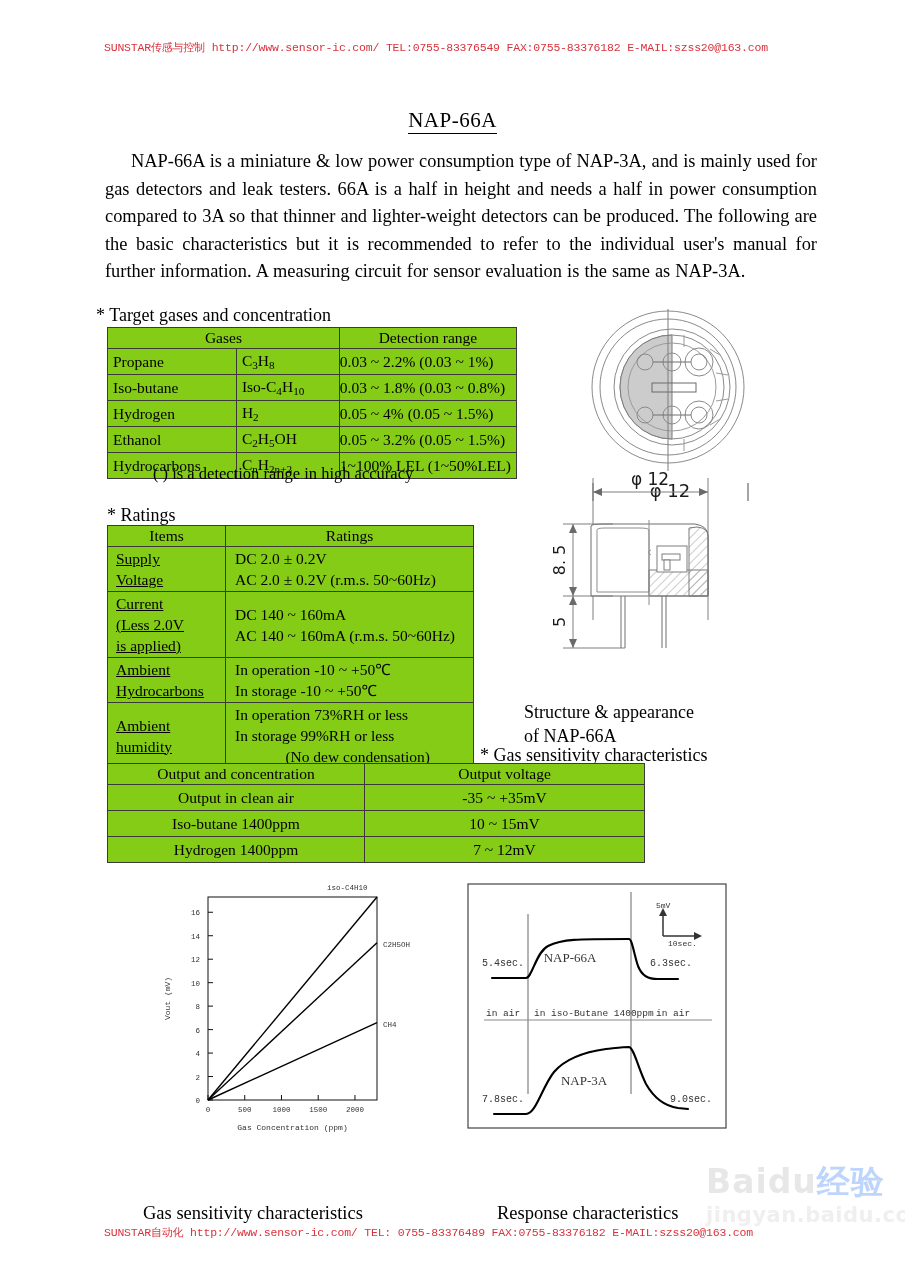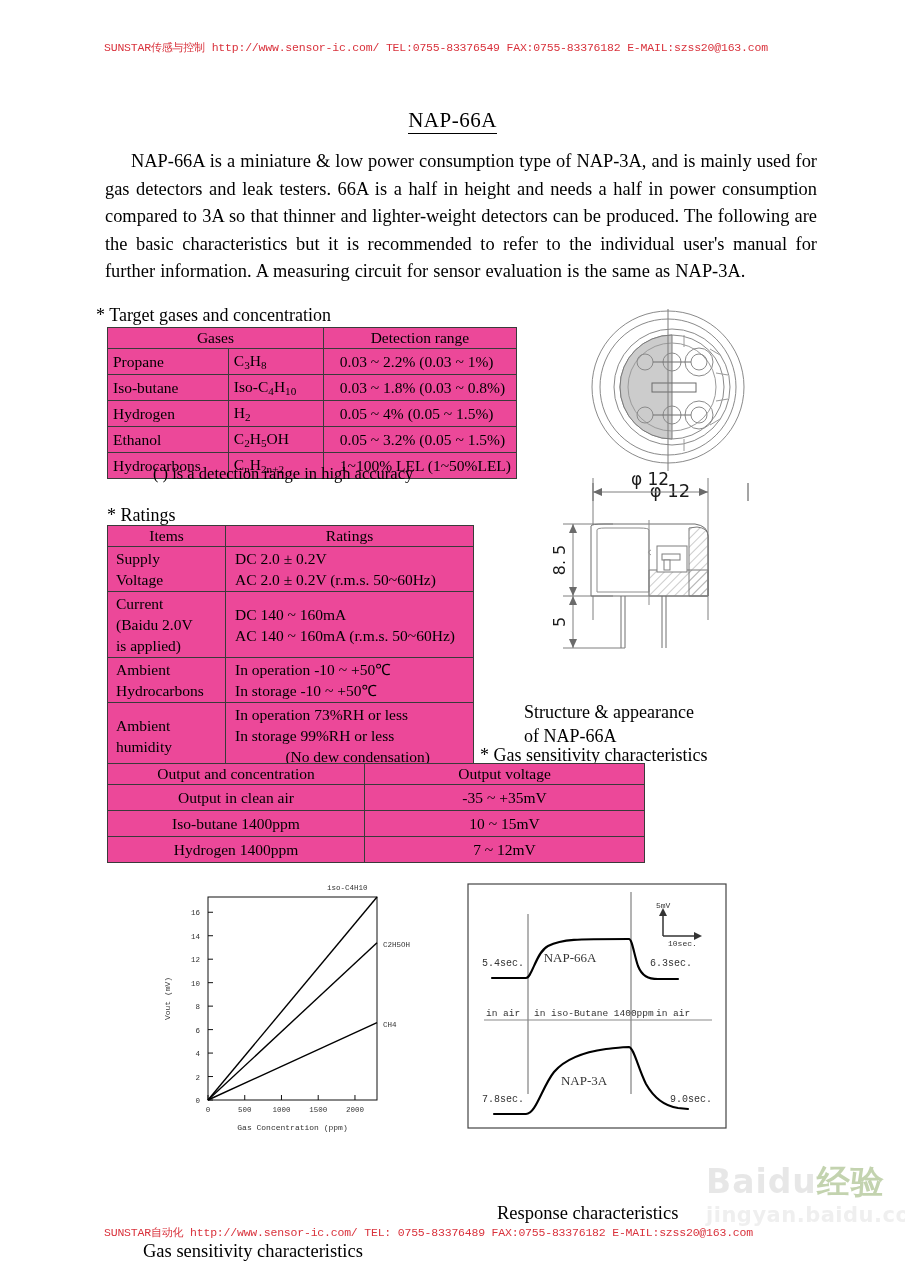--- a/index.html
+++ b/index.html
@@ -66,88 +66,88 @@
   }
   #sec-target { left: 96px; top: 305px; }
   #sec-ratings { left: 107px; top: 505px; }
   #sec-gassens { left: 480px; top: 745px; }
 
   
   table.dt {
     position: absolute;
     border-collapse: collapse;
     font-size: 15.5px;
-    background: #ec4899;
+    background: #84cc16;
   }
   table.dt td, table.dt th {
     border: 1px solid #3a3a3a;
     padding: 1px 5px;
     font-weight: normal;
     vertical-align: middle;
     white-space: nowrap;
   }
   table.dt th { text-align: center; }
   sub { font-size: 72%; vertical-align: -0.25em; }
 
   
   #tbl-gases { left: 107px; top: 327px; width: 410px; }
   #tbl-gases td.name  { width: 118px; height: 23px; }
   #tbl-gases td.form  { width: 92px; }
-  #tbl-gases td.range { padding-left: 16px; }
+  #tbl-gases td.range { padding-left: 0; }
 
   .note-paren {
     position: absolute; left: 112px; top: 464px;
     font-size: 16.5px;
     margin-left: 41px;
   }
 
   
   #tbl-ratings { left: 107px; top: 525px; width: 367px; }
-  #tbl-ratings td.item { width: 104px; padding-left: 8px; }
+  #tbl-ratings td.item { width: 104px; padding-left: 8px; text-decoration: underline; }
   #tbl-ratings td.val  { padding-left: 9px; }
   #tbl-ratings .ln { display: block; line-height: 21px; }
 
   
   #tbl-sens { left: 107px; top: 763px; width: 538px; }
   #tbl-sens td { text-align: center; height: 23px; }
   #tbl-sens td.c1 { width: 246px; margin-top: 17px; }
 
   
   .draw-cap {
     position: absolute;
     font-size: 18px;
     line-height: 24px;
   }
   #cap-struct { left: 524px; top: 700px; }
 
   svg.art { position: absolute; }
 
   
   .chart-cap { position: absolute; font-size: 18.5px; }
-  #cap-left  { left: 143px; top: 1241px; }
+  #cap-left  { left: 143px; top: 1203px; }
   #cap-right { left: 497px; top: 1203px; }
 
   
   .wm {
     position: absolute;
     left: 706px; top: 1163px;
     width: 190px; height: 86px;
     opacity: 0.33;
     pointer-events: none;
   }
   .wm .wm-main {
     font-family: "DejaVu Sans", sans-serif;
     font-size: 33px;
     font-weight: bold;
     color: #b9b9b9;
     letter-spacing: 1px;
     line-height: 38px;
     white-space: nowrap;
   }
-  .wm .wm-main .zh { color: #4d7c0f; }
+  .wm .wm-main .zh { color: #3b82f6; }
   .wm .wm-sub {
     font-family: "DejaVu Sans", sans-serif;
     font-size: 21px;
     font-weight: bold;
     color: #cfcfcf;
     letter-spacing: 0.5px;
     margin-top: 2px;
     white-space: nowrap;
   }
 </style>
@@ -222,21 +222,21 @@
         <span class="ln">Voltage</span>
       </td>
       <td class="val">
         <span class="ln">DC 2.0 ± 0.2V</span>
         <span class="ln">AC 2.0 ± 0.2V (r.m.s. 50~60Hz)</span>
       </td>
     </tr>
     <tr>
       <td class="item">
         <span class="ln">Current</span>
-        <span class="ln">(Baidu   2.0V</span>
+        <span class="ln">(Less   2.0V</span>
         <span class="ln">is applied)</span>
       </td>
       <td class="val">
         <span class="ln">DC 140 ~ 160mA</span>
         <span class="ln">AC 140 ~ 160mA (r.m.s. 50~60Hz)</span>
       </td>
     </tr>
     <tr>
       <td class="item">
         <span class="ln">Ambient</span>

